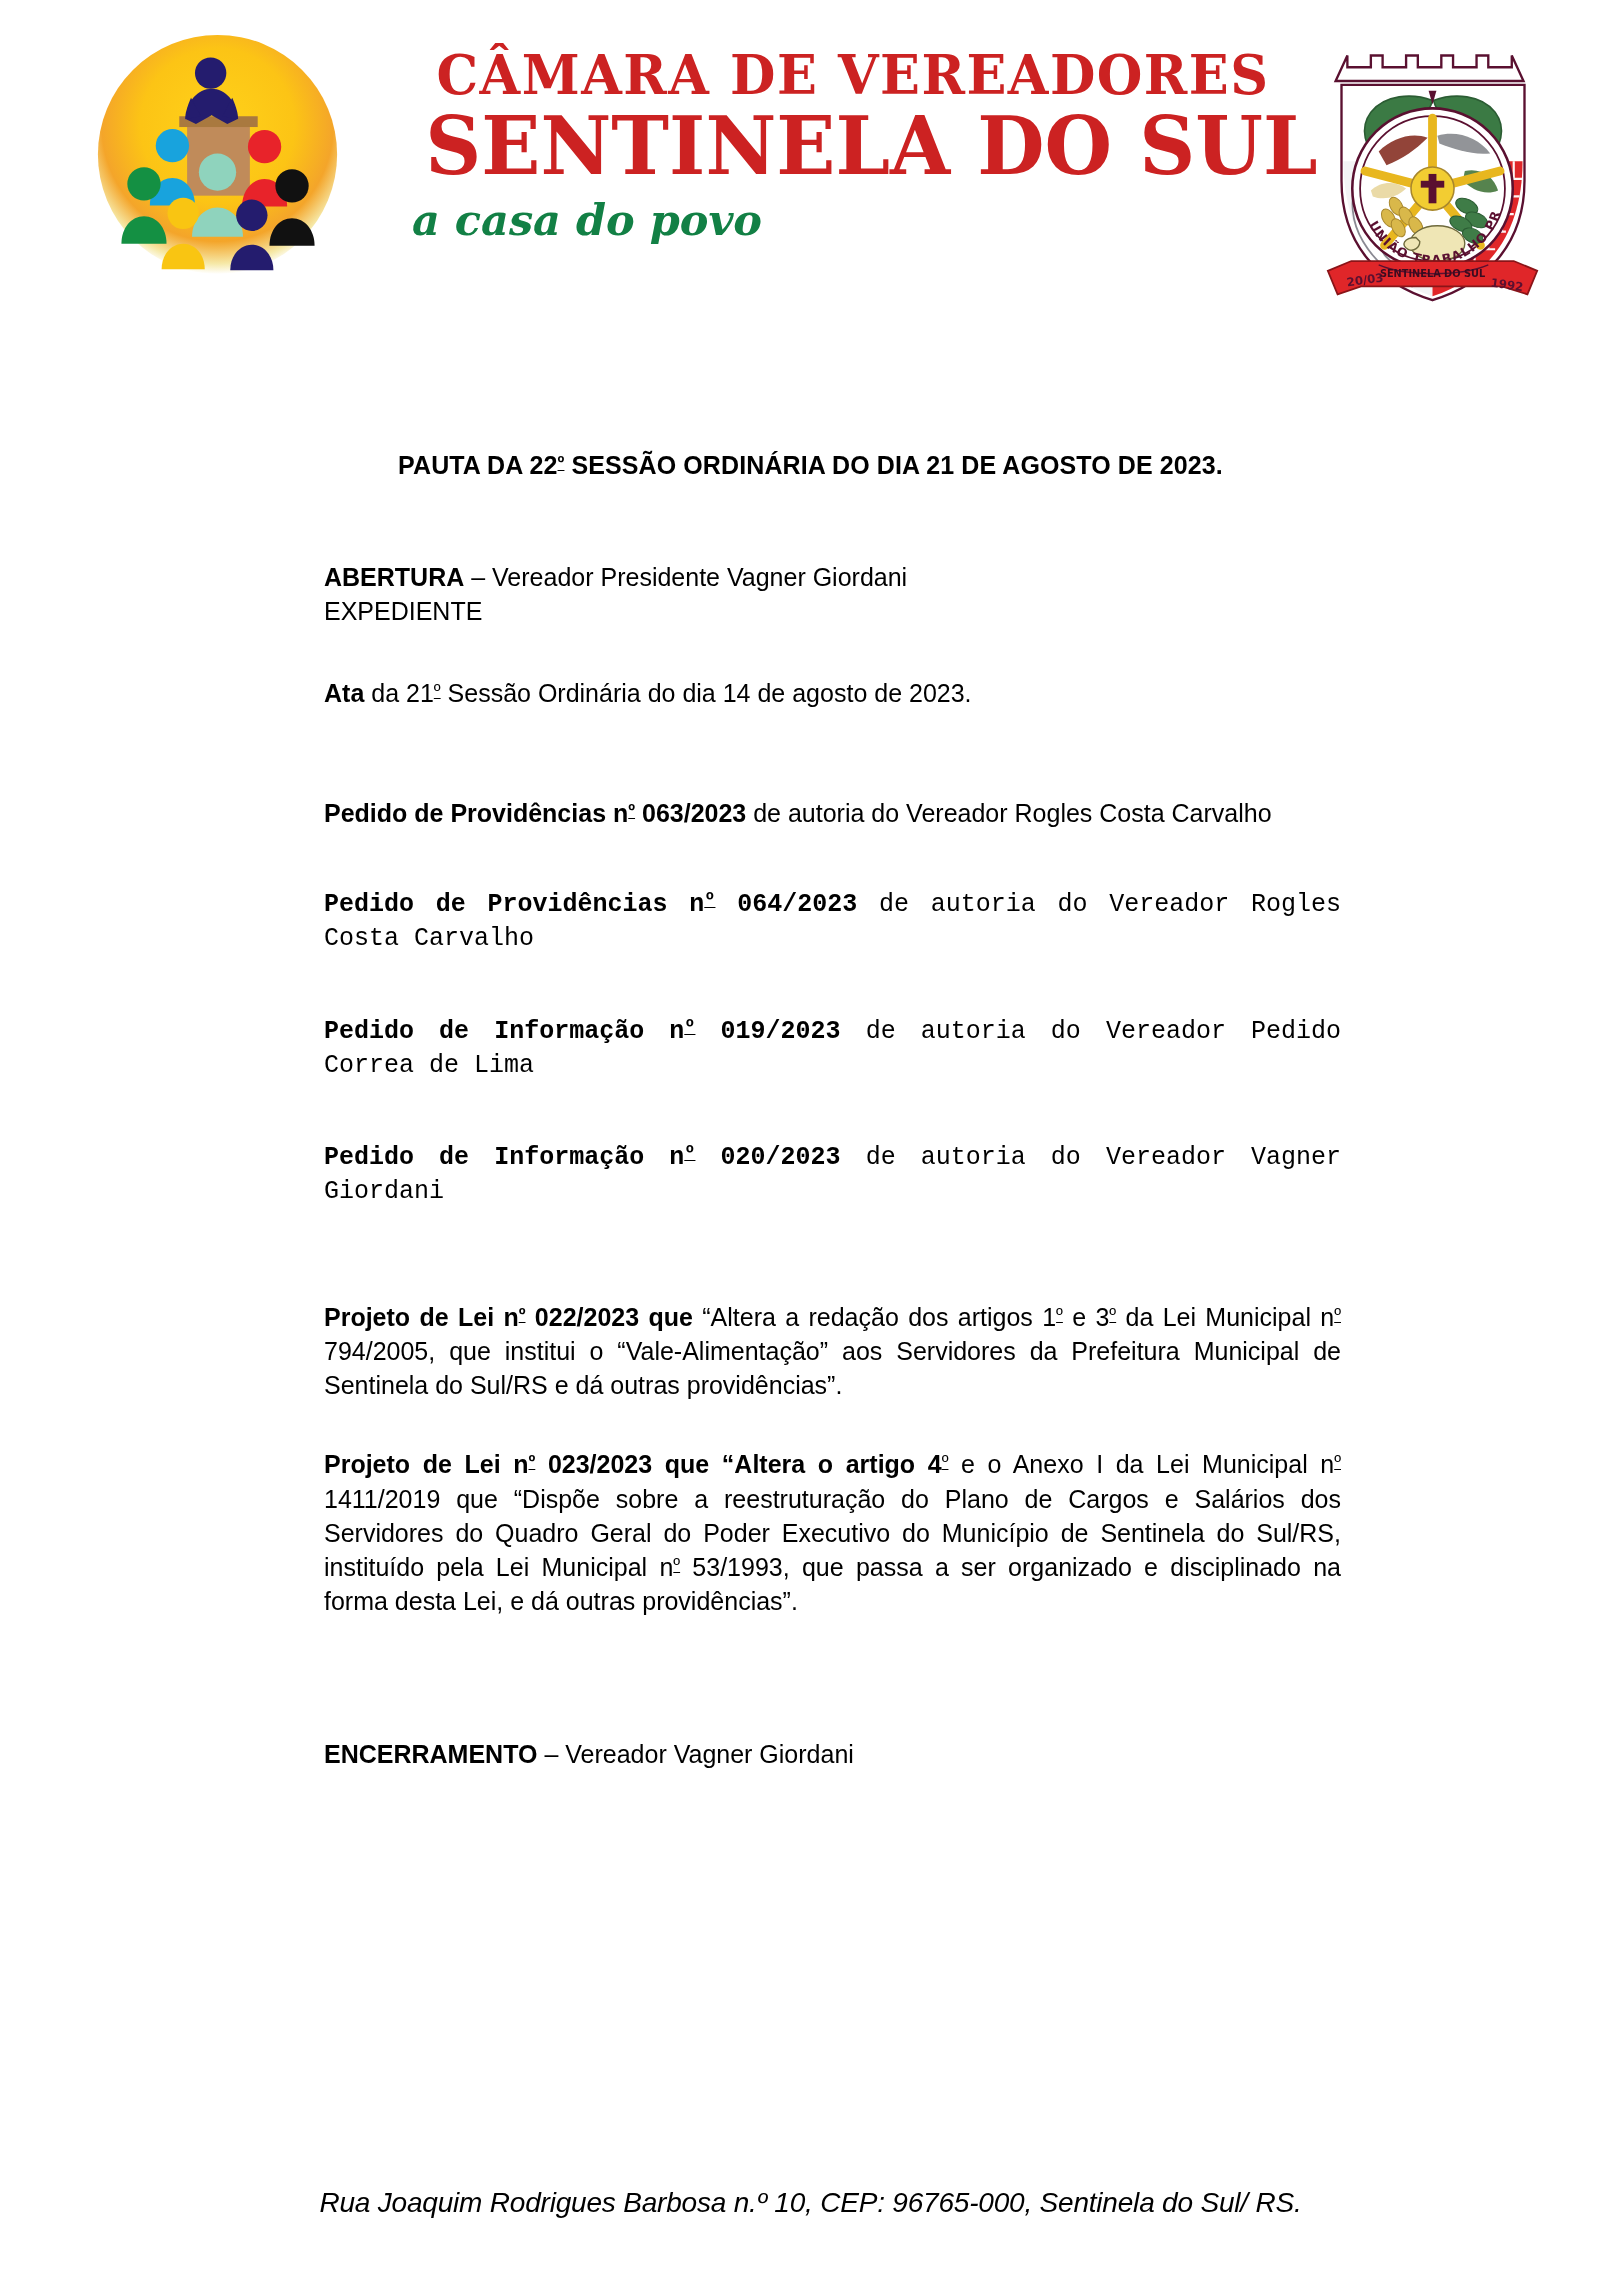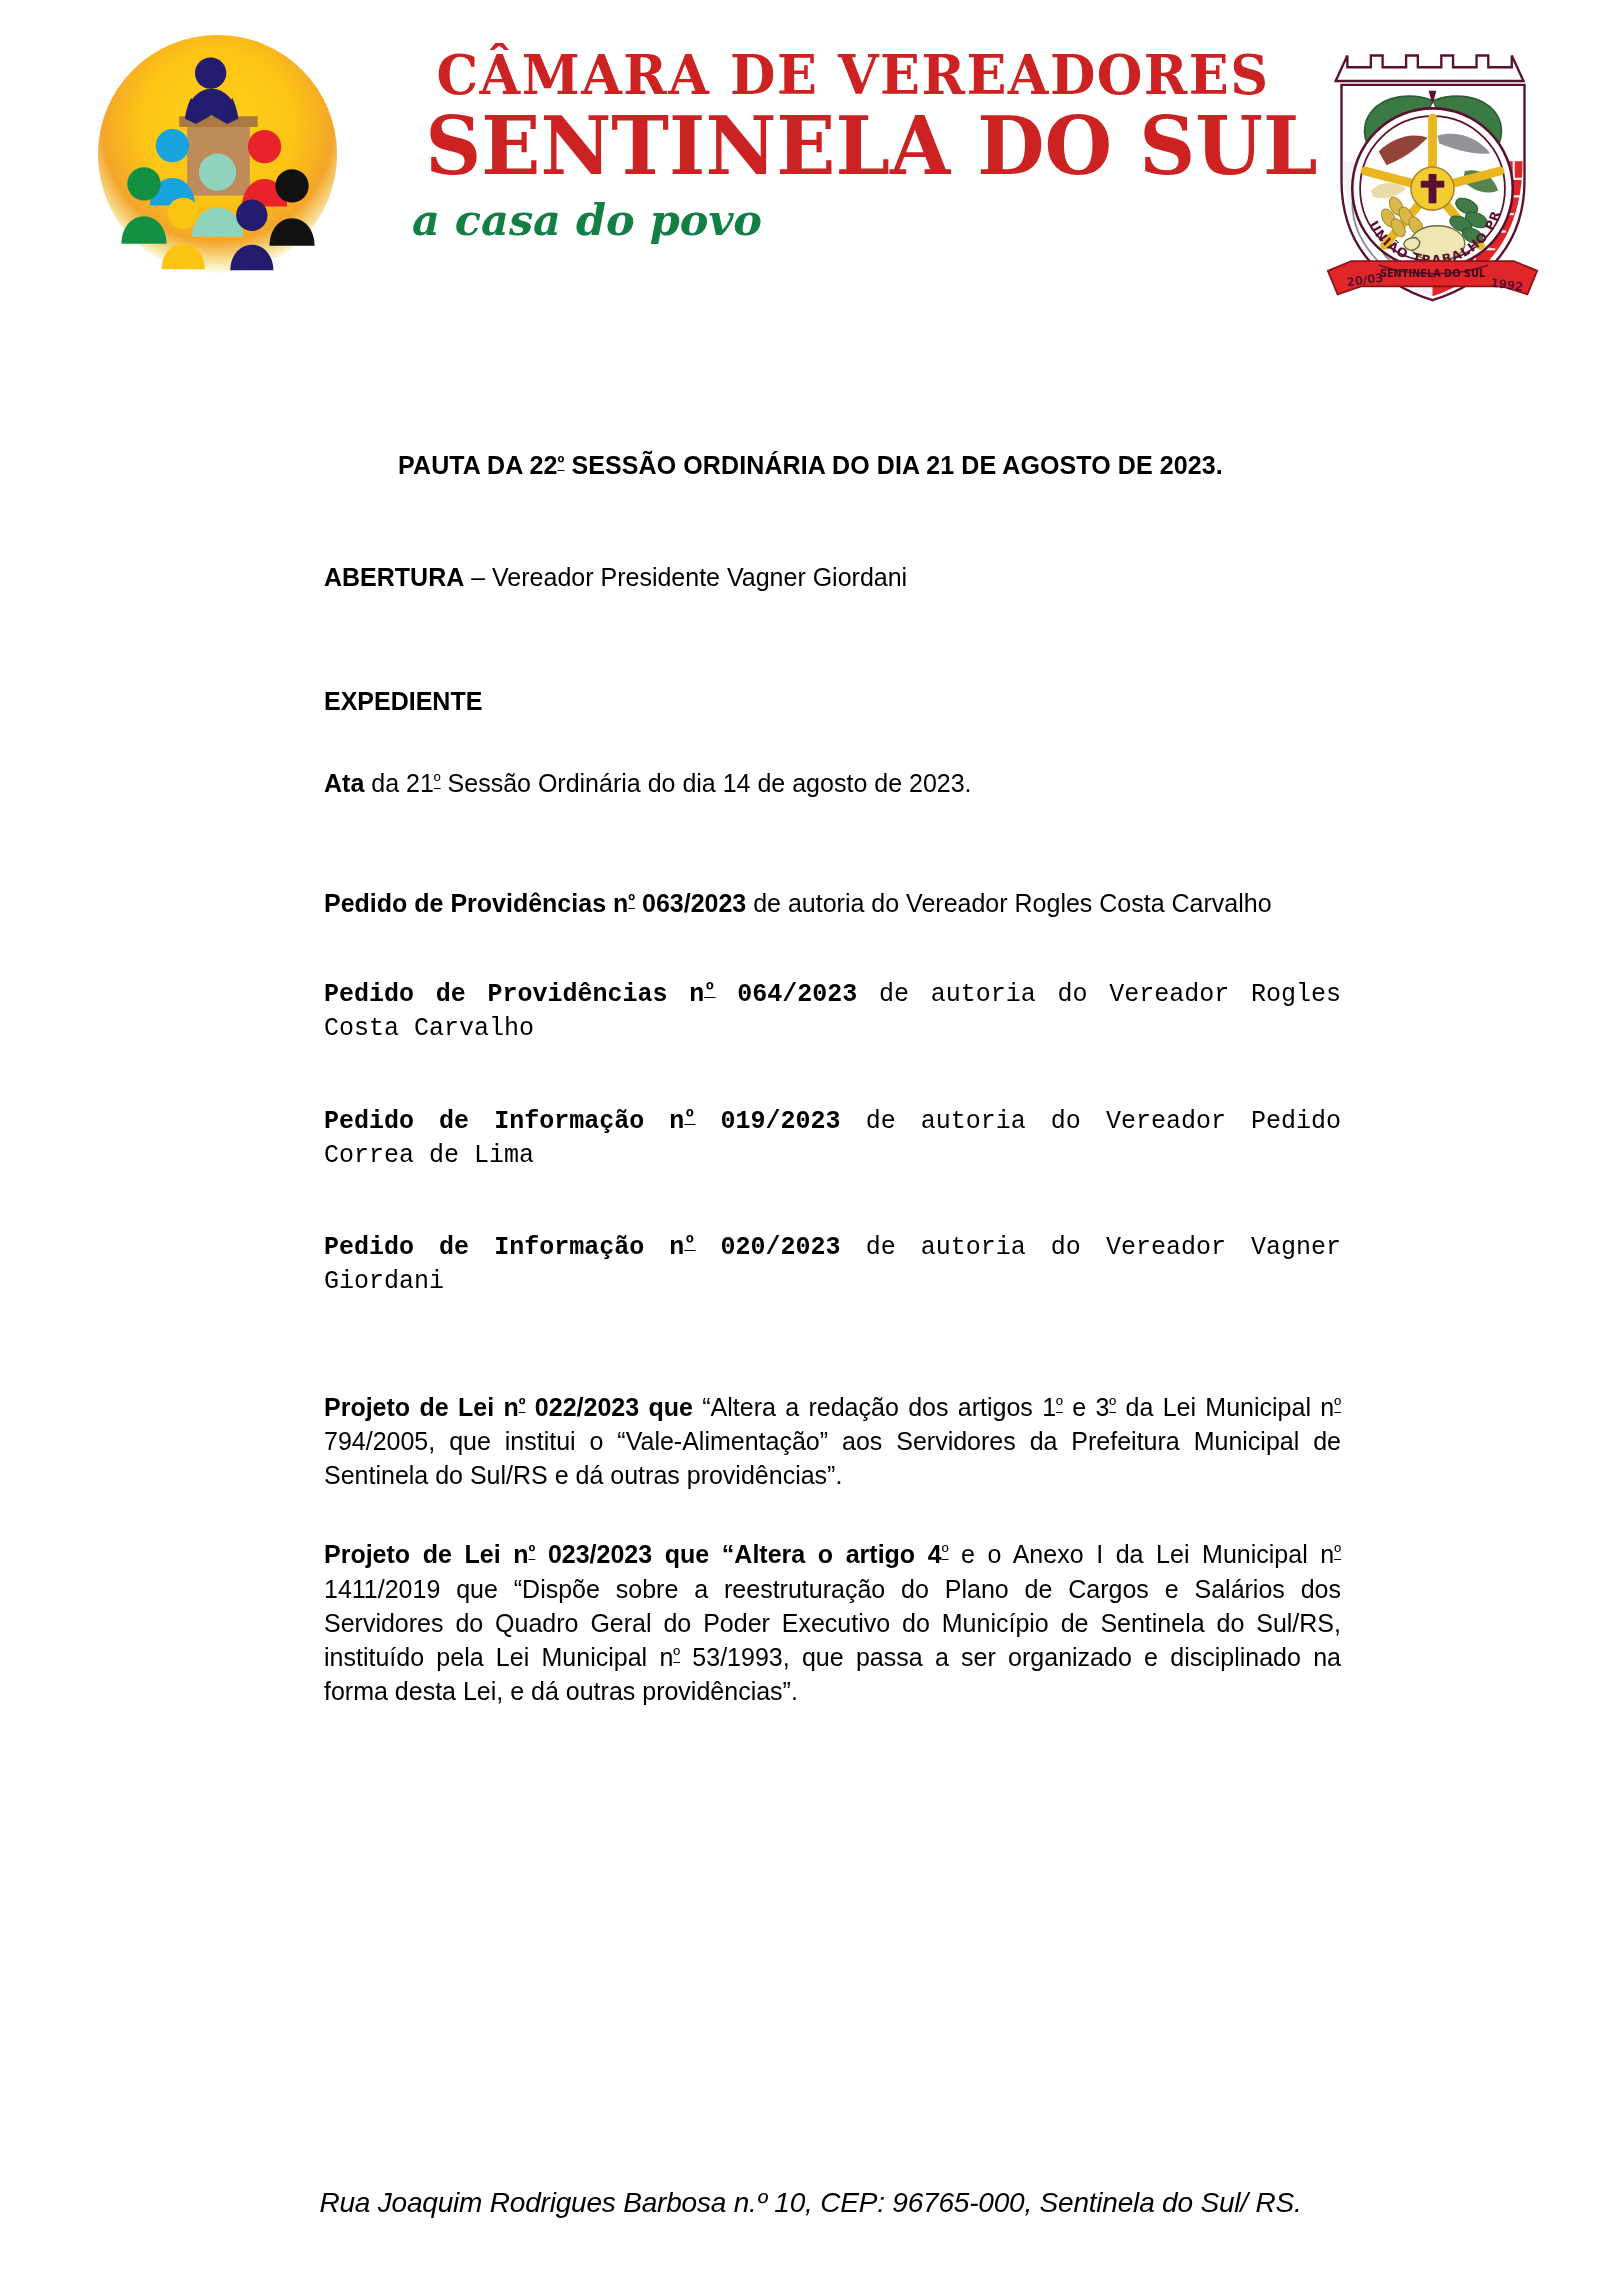--- a/index.html
+++ b/index.html
@@ -111,21 +111,21 @@
   .blk {
     font-size: 25px;
     line-height: 1.37;
     text-align: justify;
     margin: 0;
   }
   .blk b { font-weight: bold; }
   .sup { font-size: 18.6px; vertical-align: 4.9px; text-decoration: underline; }
 
   .sp-abertura   { margin-top: 80px; }
-  .sp-expediente { margin-top: 90px; font-weight: bold; }
+  .sp-expediente { font-weight: normal; }
   .sp-ata        { margin-top: 47px; }
   .sp-grp1       { margin-top: 86px; }
   .sp-item       { margin-top: 58px; font-family: Liberation Mono, monospace; }
   .sp-proj1      { margin-top: 90px; }
   .sp-proj2      { margin-top: 45px; }
   .sp-encerra    { margin-top: 118px; }
 
   
   .footer {
     position: absolute;
@@ -329,20 +329,23 @@
     </p>
 
     <p class="blk sp-proj1">
       <b><span>Projeto de Lei n</span><span class="sup">º</span><span> 022/2023 que</span></b><span> “Altera a redação dos artigos 1</span><span class="sup">º</span><span> e 3</span><span class="sup">º</span><span> da Lei Municipal n</span><span class="sup">º</span><span> 794/2005, que institui o “Vale-Alimentação” aos Servidores da Prefeitura Municipal de Sentinela do Sul/RS e dá outras providências”.</span>
     </p>
 
     <p class="blk sp-proj2">
       <b><span>Projeto de Lei n</span><span class="sup">º</span><span> 023/2023 que</span></b><b><span> “Altera o artigo 4</span></b><span class="sup">º</span><span> e o Anexo I da Lei Municipal n</span><span class="sup">º</span><span> 1411/2019 que “Dispõe sobre a reestruturação do Plano de Cargos e Salários dos Servidores do Quadro Geral do Poder Executivo do Município de Sentinela do Sul/RS, instituído pela Lei Municipal n</span><span class="sup">º</span><span> 53/1993, que passa a ser organizado e disciplinado na forma desta Lei, e dá outras providências”.</span>
     </p>
 
+    <p class="blk sp-encerra">
+      <b>ENCERRAMENTO</b><span> – Vereador Vagner Giordani</span>
+    </p>
   </div>
 
   <div class="footer">
     <div>Rua Joaquim Rodrigues Barbosa n.º 10, CEP: 96765-000,  Sentinela do Sul/ RS.</div>
   </div>
 
 </div>
 
 
 </body></html>

